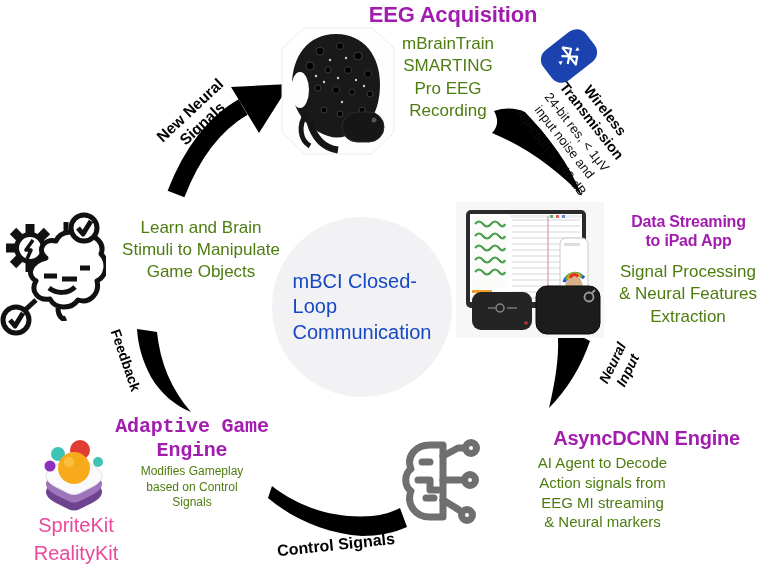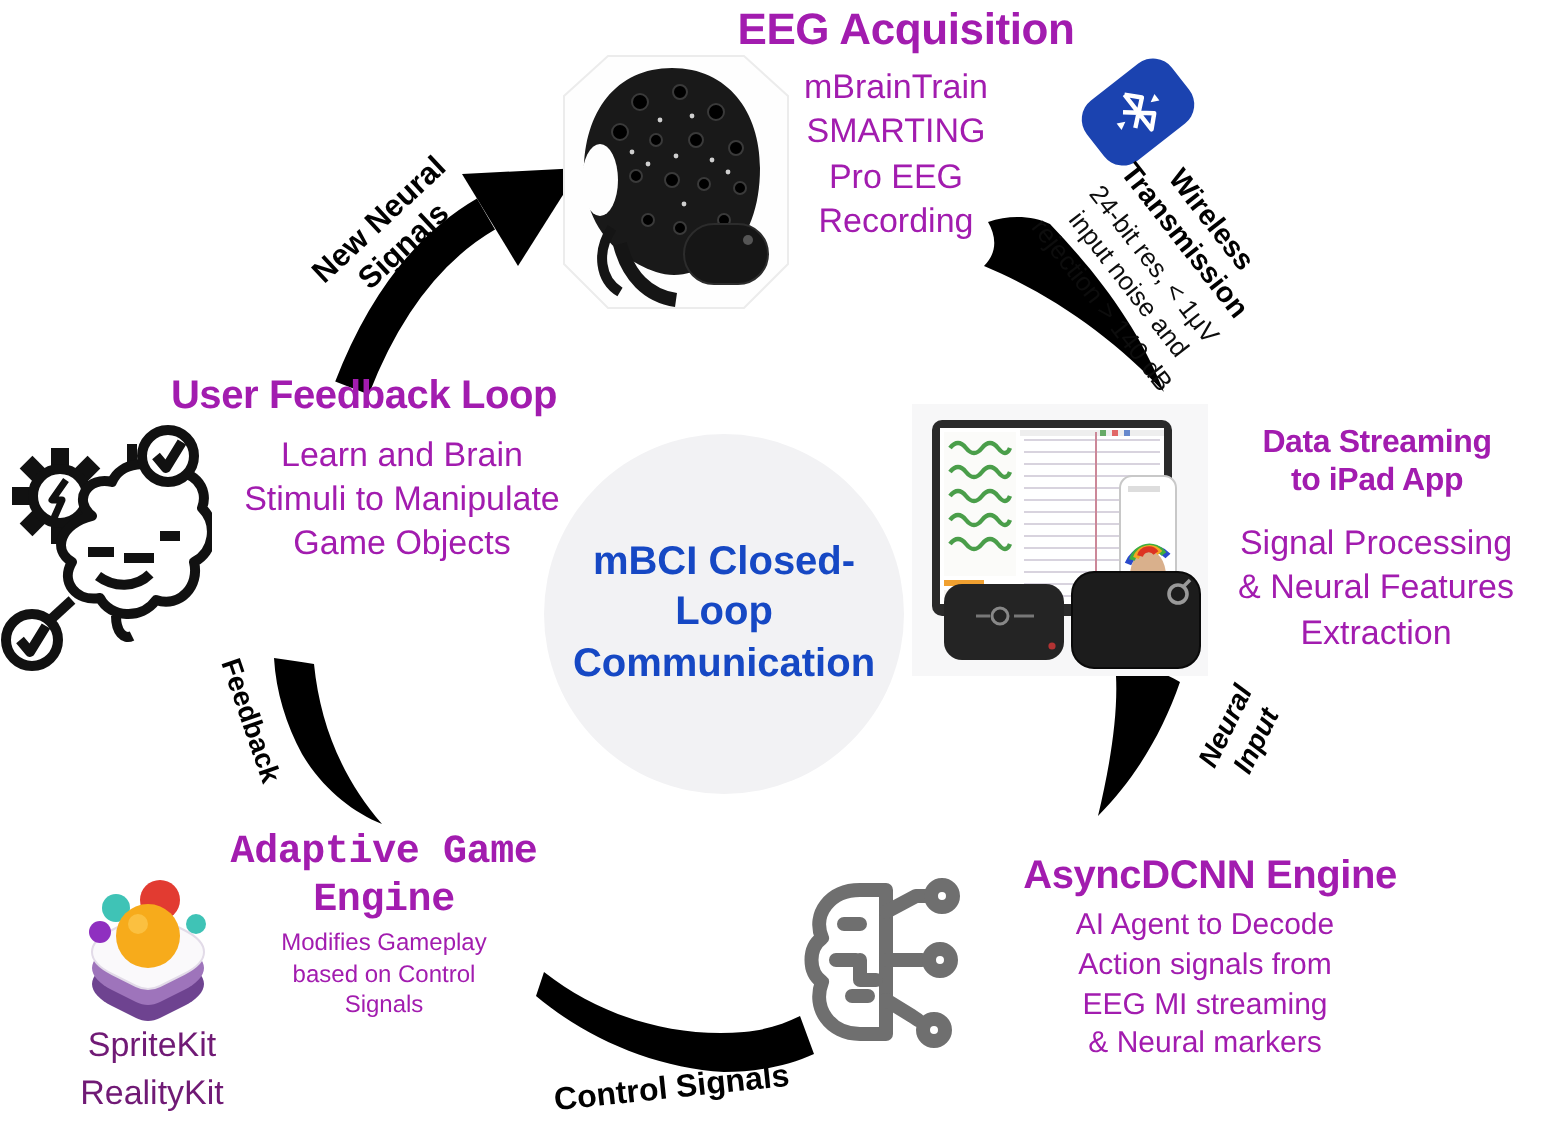--- a/index.html
+++ b/index.html
@@ -4,28 +4,28 @@
 <style>
   html,body{margin:0;padding:0;background:#fff;}
   #canvas{
     position:relative;width:777px;height:572px;background:#ffffff;overflow:hidden;
     font-family:"Liberation Sans","DejaVu Sans",sans-serif;color:#111;
   }
   .abs{position:absolute;}
   .ml{white-space:pre-line;}
   .ctr{text-align:center;}
   .hdg{font-weight:bold;color:#a21caf;letter-spacing:-0.2px;}
-  .body-txt{color:#a21caf;}
+  .body-txt{color:#4d7c0f;}
   
   .circle{
     left:272px;top:217px;width:180px;height:180px;border-radius:50%;
     background:var(--circle-bg,#f2f2f4);display:flex;align-items:center;justify-content:center;
   }
   .circle .label{
-    color:var(--accent-blue,#1648c4);font-weight:bold;font-size:20px;line-height:1.28;text-align:center;
+    color:var(--accent-blue,#1648c4);font-weight:normal;font-size:20px;line-height:1.28;
   }
   
   .flow-label{font-weight:bold;color:#000;text-align:center;line-height:1.18;}
   
   .bt{
     left:542px;top:37px;width:54px;height:38px;border-radius:12px;
     background:var(--bluetooth-blue,#1b43b0);transform:rotate(-38deg);
     display:flex;align-items:center;justify-content:center;
   }
   svg{display:block;}
@@ -168,41 +168,41 @@
       <path d="M20,26 L28,26 M16,44 h10 M28,44 v10 h8 M24,62 h8"></path>
       <path d="M41,20 L56,12 H61"></path>
       <path d="M41,44 H59"></path>
       <path d="M41,64 L54,72 L57,74"></path>
       <circle cx="69" cy="12" r="5.5"></circle>
       <circle cx="68" cy="44" r="5.5"></circle>
       <circle cx="65" cy="79" r="5.5"></circle>
     </g>
   </svg>
 
-  <div class="abs hdg ctr ml" style="left:470px;top:427px;width:270px;font-size:20px;">AsyncDCNN Engine</div>
+  <div class="abs hdg ctr ml" style="left:470px;top:427px;width:270px;font-size:20px;text-align:right;">AsyncDCNN Engine</div>
   <div class="abs body-txt ctr ml" style="left:480px;top:453px;width:245px;font-size:15px;line-height:1.32;">AI Agent to Decode
 Action signals from
 EEG MI streaming
 &amp; Neural markers</div>
 
   <div class="abs flow-label" style="left:261px;top:536px;width:150px;font-size:16px;transform:rotate(-6deg);">Control Signals</div>
 
   <svg class="abs" style="left:35px;top:436px" width="78" height="80" viewBox="0 0 76 80">
     <path d="M10,56 C10,52 14,48 20,45 L32,39 C36,37 40,37 44,39 L56,45 C62,48 66,52 66,56 C66,60 62,64 56,67 L44,73 C40,75 36,75 32,73 L20,67 C14,64 10,60 10,56 Z" fill="#6e4390"></path>
     <path d="M10,48 C10,44 14,40 20,37 L32,31 C36,29 40,29 44,31 L56,37 C62,40 66,44 66,48 C66,52 62,56 56,59 L44,65 C40,67 36,67 32,65 L20,59 C14,56 10,52 10,48 Z" fill="#9e74bb"></path>
     <path d="M10,40 C10,36 14,32 20,29 L32,23 C36,21 40,21 44,23 L56,29 C62,32 66,36 66,40 C66,44 62,48 56,51 L44,57 C40,59 36,59 32,57 L20,51 C14,48 10,44 10,40 Z" fill="#faf9fb" stroke="#e2dbe8"></path>
     <circle cx="22" cy="18" r="7" fill="#3fc3b6"></circle>
     <circle cx="44" cy="14" r="10" fill="#e23b31"></circle>
     <circle cx="14" cy="30" r="5.5" fill="#8f2fc0"></circle>
     <circle cx="38" cy="32" r="16" fill="#f7ab1b"></circle>
     <circle cx="33" cy="26" r="5" fill="#fbc54a" opacity="0.8"></circle>
     <circle cx="62" cy="26" r="5" fill="#3fc3b6"></circle>
   </svg>
 
-  <div class="abs ctr ml" style="left:14px;top:511px;width:124px;font-size:17px;line-height:1.4;color:#701a75;">SpriteKit
+  <div class="abs ctr ml" style="left:14px;top:511px;width:124px;font-size:20px;line-height:1.4;color:#ec4899;">SpriteKit
 RealityKit</div>
 
   <div class="abs hdg ctr ml" style="left:103px;top:415px;width:178px;font-size:20px;line-height:1.18;font-family:Liberation Mono, monospace;">Adaptive Game
 Engine</div>
   <div class="abs body-txt ctr ml" style="left:97px;top:464px;width:190px;font-size:12px;line-height:1.3;">Modifies Gameplay
 based on Control
 Signals</div>
 
   <svg class="abs" style="left:0px;top:208px" width="106" height="136" viewBox="0 0 106 136">
     <g stroke="#111" stroke-width="5" fill="none" stroke-linejoin="round">
@@ -224,20 +224,19 @@
       <path d="M49,80 C57,86 68,86 75,79"></path>
       <path d="M58,100 C58,108 62,112 66,110"></path>
       <path d="M36,92 L24,103"></path>
       <circle cx="84" cy="20" r="13" fill="#fff"></circle>
       <path d="M78,20 L83,26 L91,13"></path>
       <circle cx="16" cy="112" r="13" fill="#fff"></circle>
       <path d="M10,112 L15,118 L23,105"></path>
     </g>
   </svg>
 
-  <div class="abs hdg ctr ml" style="left:58px;top:187px;width:248px;font-size:20px;">User Feedback Loop</div>
   <div class="abs body-txt ctr ml" style="left:98px;top:217px;width:206px;font-size:17px;line-height:1.3;">Learn and Brain
 Stimuli to Manipulate
 Game Objects</div>
 
   <div class="abs flow-label" style="left:78px;top:352px;width:95px;font-size:14px;transform:rotate(71deg);">Feedback</div>
 
 </div>
 
 </body></html>

